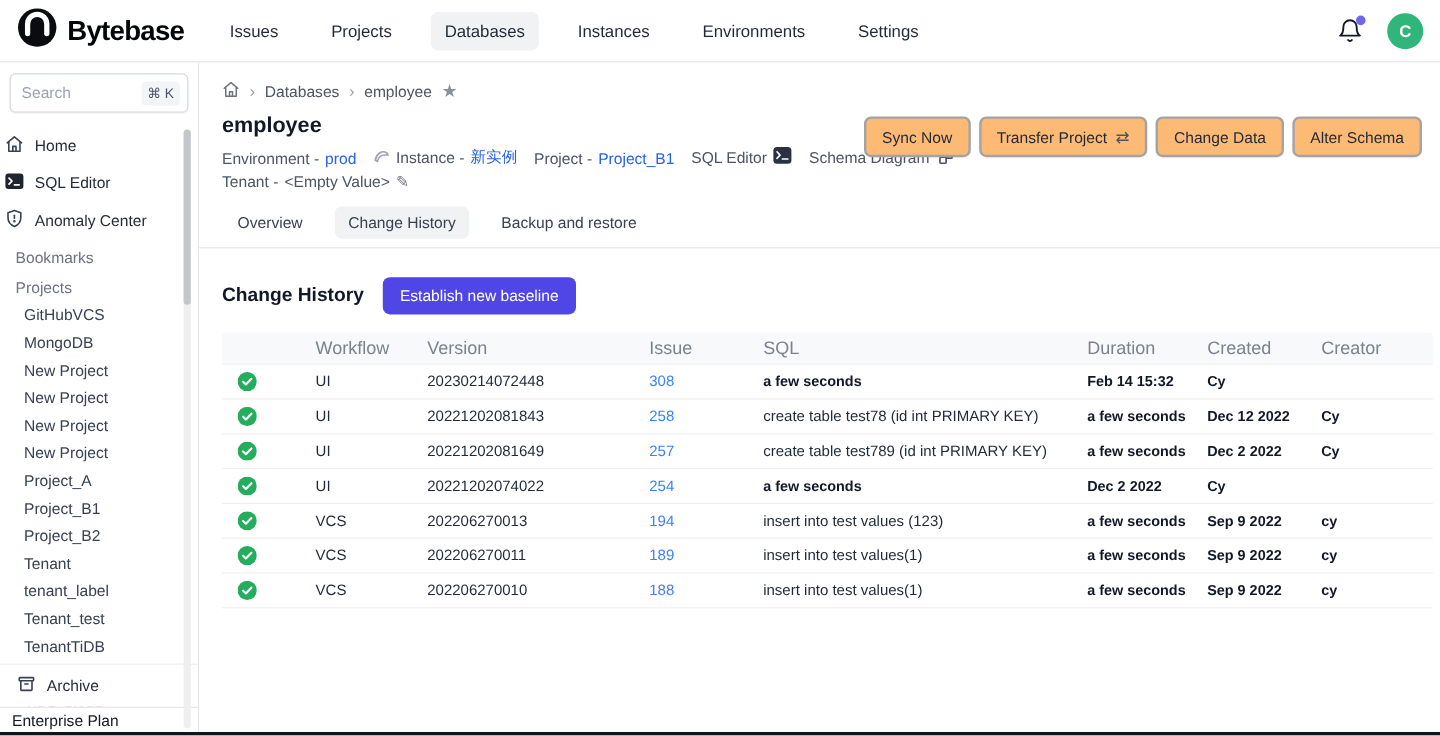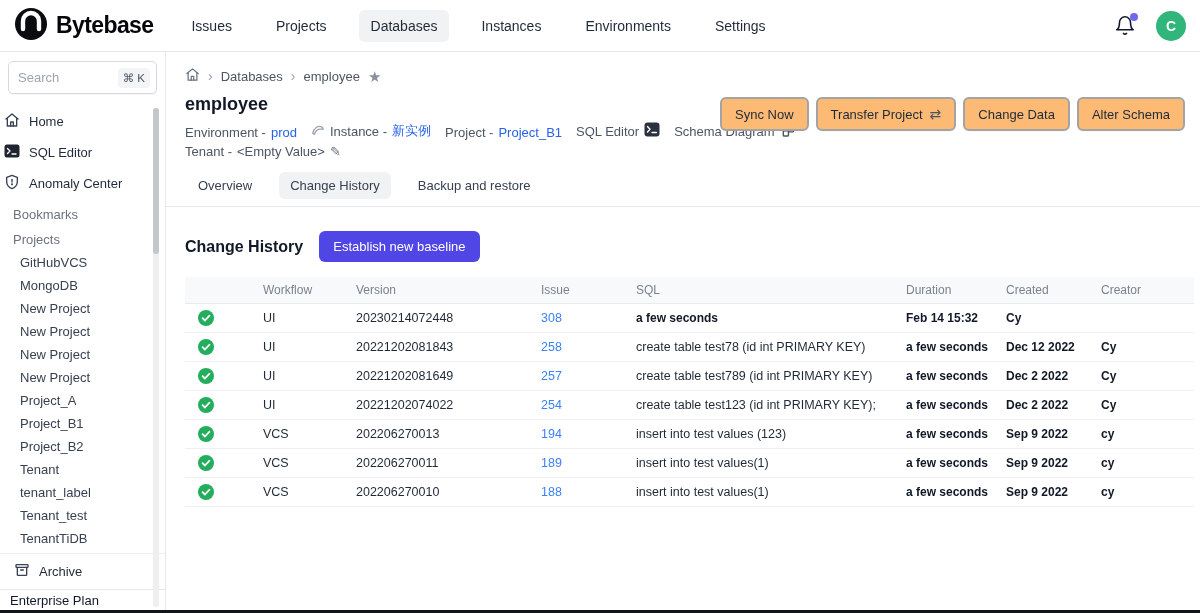--- a/index.html
+++ b/index.html
@@ -83,21 +83,21 @@
   .section-head { display:flex; align-items:center; gap:16px; margin:24px 0 0 19px; }
   .section-title { font-size:16px; font-weight:700; color:#111827; }
   .btn-primary { background:#5046e5; color:#fff; border:0; border-radius:6px;
     padding:8px 14px; font-size:13px; font-weight:500; cursor:pointer;
     font-family:"Liberation Sans", sans-serif; }
 
   
   .history-table { width:1009px; margin:15px 0 0 19px; }
   .ht-row { display:grid; grid-template-columns:70px 93px 185px 95px 270px 100px 95px 1fr;
     align-items:center; height:29px; border-bottom:1px solid #edeff2; font-size:12.5px; }
-  .ht-header { height:27px; background:#f8f9fb; color:#7b828e; font-size:12px;
+  .ht-header { height:27px; background:#f8f9fb; color:#7b828e; font-size:15px;
     border-bottom:1px solid #e9ebee; border-radius:3px 3px 0 0; }
   .ht-cell { padding-left:8px; white-space:nowrap; overflow:hidden; text-overflow:ellipsis; }
   .cell-status { padding-left:13px; display:flex; align-items:center; }
   .cell-workflow, .cell-version { color:#1f2937; }
   .cell-issue a { color:#3b82f6; text-decoration:none; font-weight:500; cursor:pointer; }
   .cell-sql { color:#1f2937; }
   .cell-strong { color:#111827; font-weight:700; font-size:12px; }
 </style>
 </head>
 <body>
@@ -399,21 +399,20 @@
           <div class="ht-row">
             <span class="ht-cell cell-status">
               <svg width="16" height="16" viewBox="0 0 16 16">
                 <circle cx="8" cy="8" r="8" fill="#23ad5c"></circle>
                 <path d="M4.6 8.2l2.3 2.3 4.6-4.8" stroke="#fff" stroke-width="1.8" fill="none" stroke-linecap="round" stroke-linejoin="round"></path>
               </svg>
             </span>
             <span class="ht-cell cell-workflow">UI</span>
             <span class="ht-cell cell-version">20221202074022</span>
             <span class="ht-cell cell-issue"><a>254</a></span>
-            <span class="ht-cell cell-sql">create table test123 (id int PRIMARY KEY);</span>
             <span class="ht-cell cell-strong">a few seconds</span>
             <span class="ht-cell cell-strong">Dec 2 2022</span>
             <span class="ht-cell cell-strong">Cy</span>
           </div>
 
           <div class="ht-row">
             <span class="ht-cell cell-status">
               <svg width="16" height="16" viewBox="0 0 16 16">
                 <circle cx="8" cy="8" r="8" fill="#23ad5c"></circle>
                 <path d="M4.6 8.2l2.3 2.3 4.6-4.8" stroke="#fff" stroke-width="1.8" fill="none" stroke-linecap="round" stroke-linejoin="round"></path>

